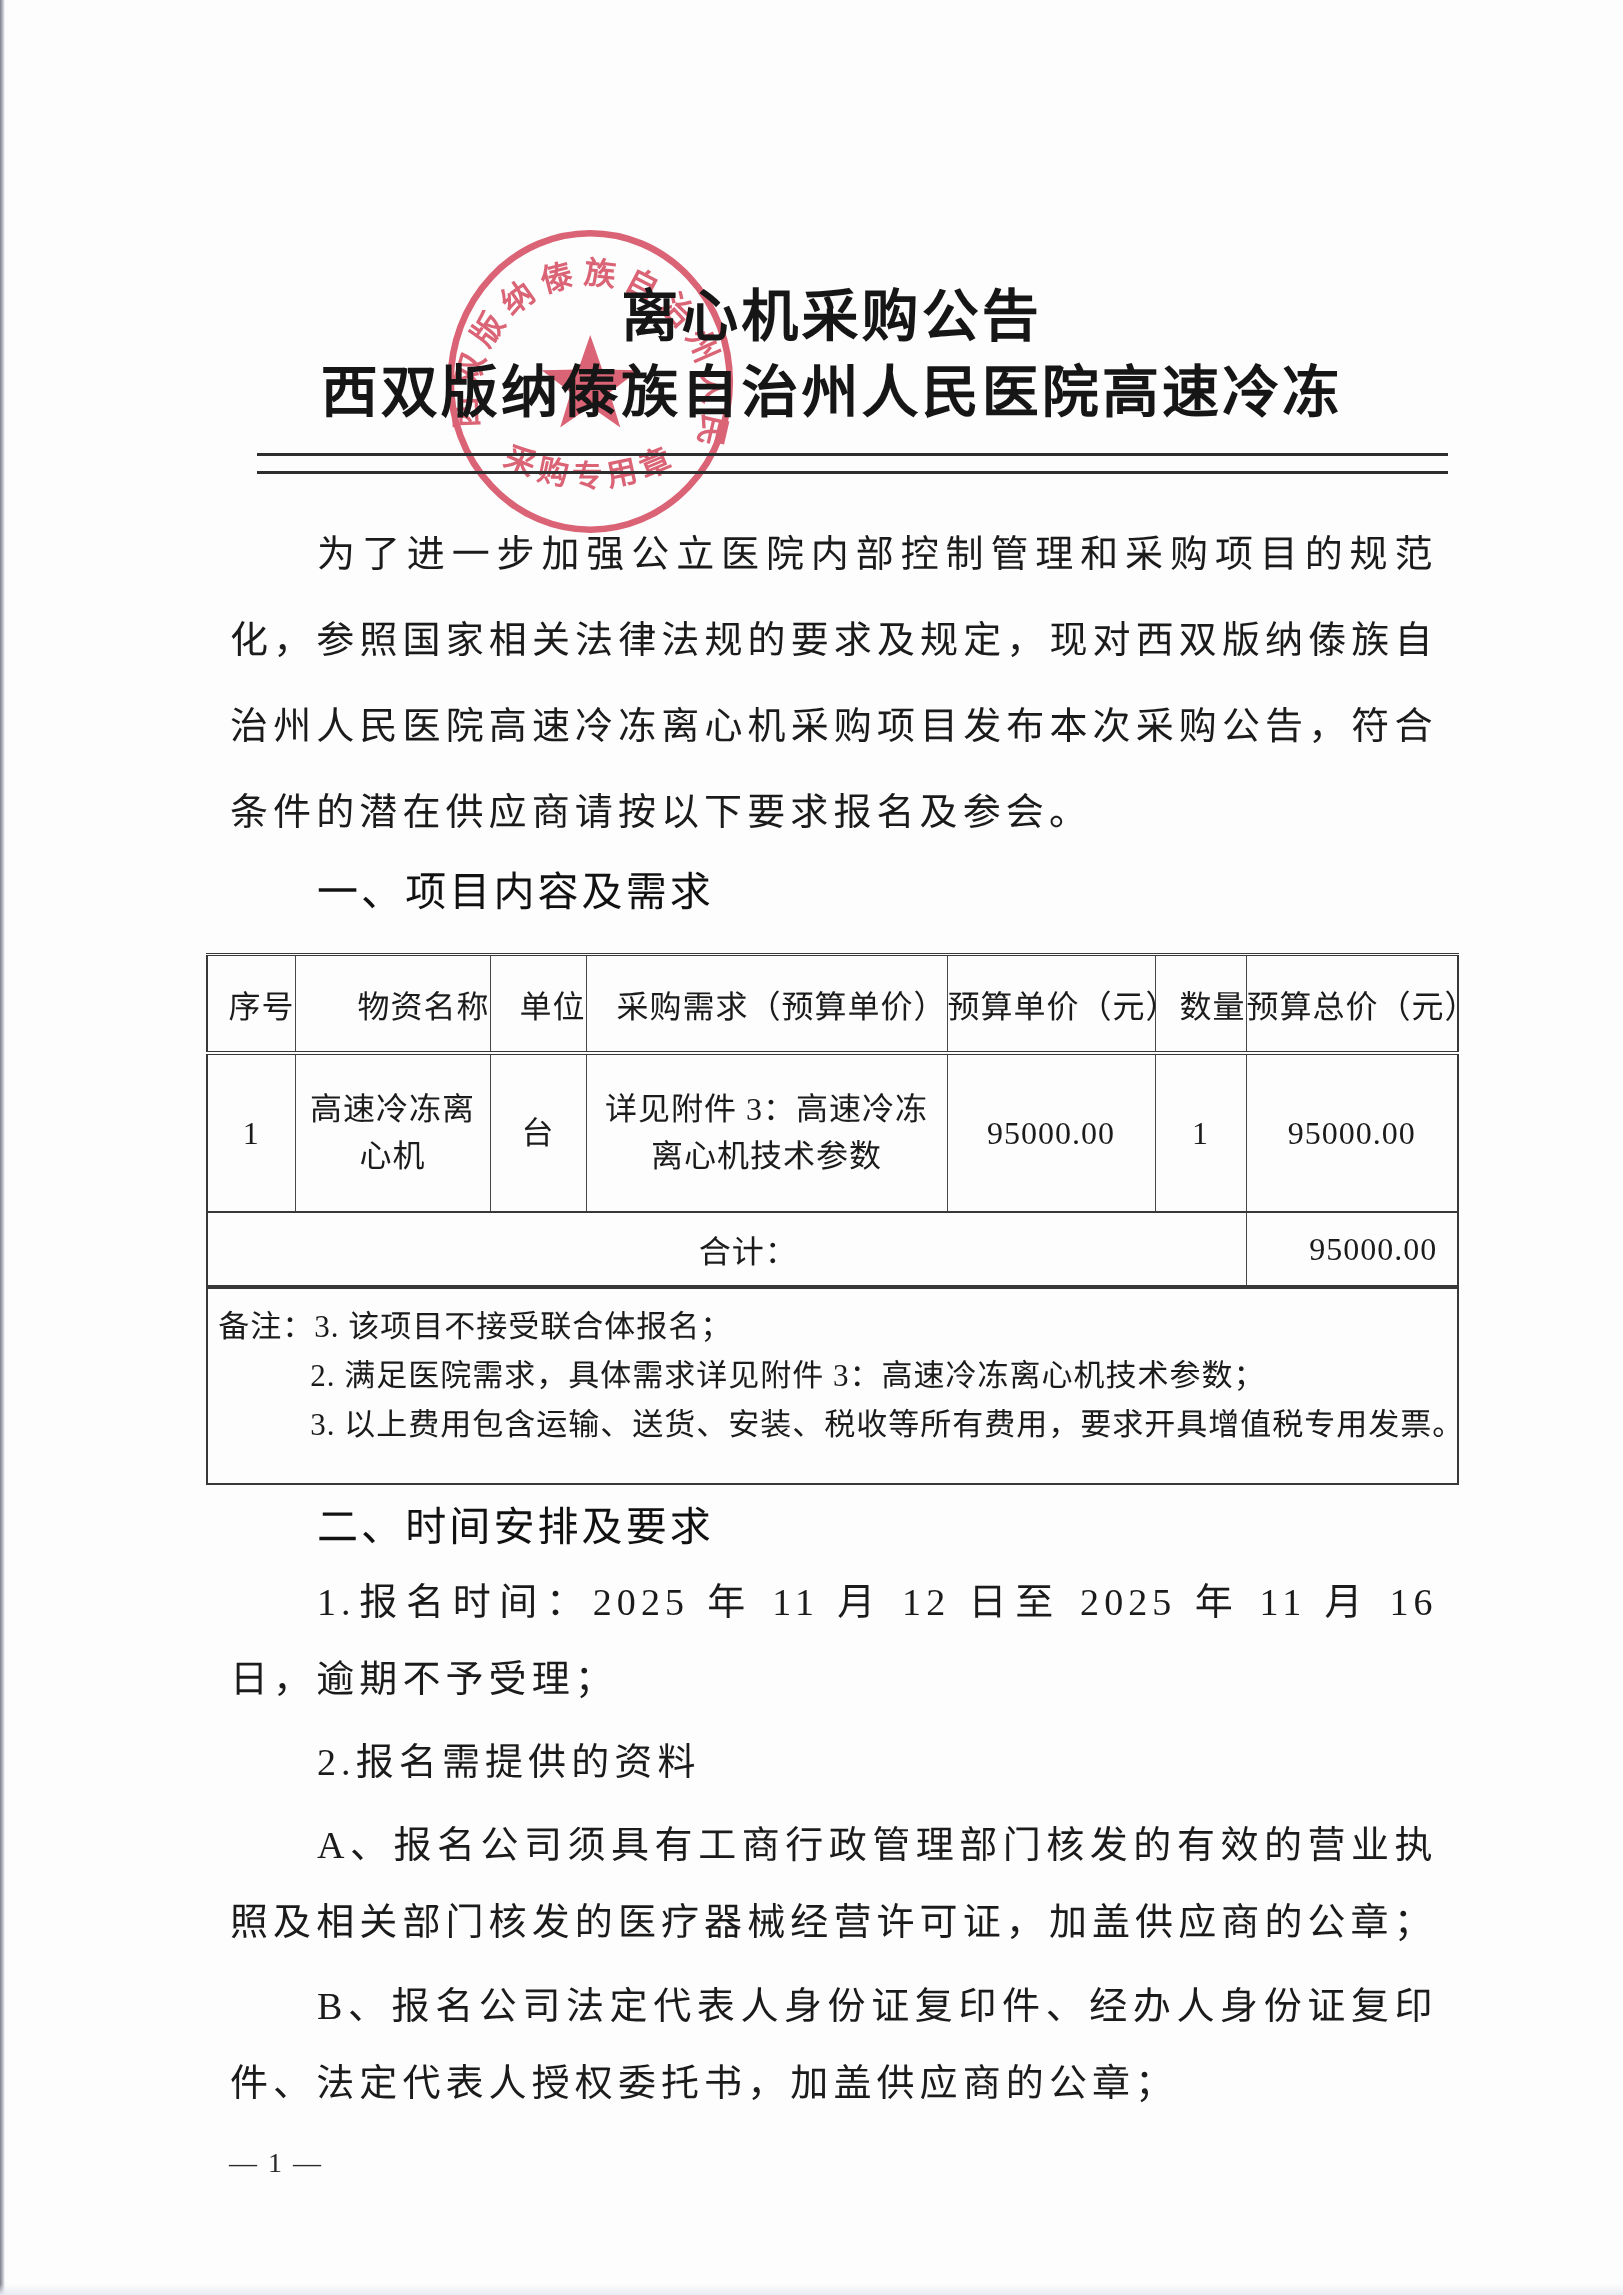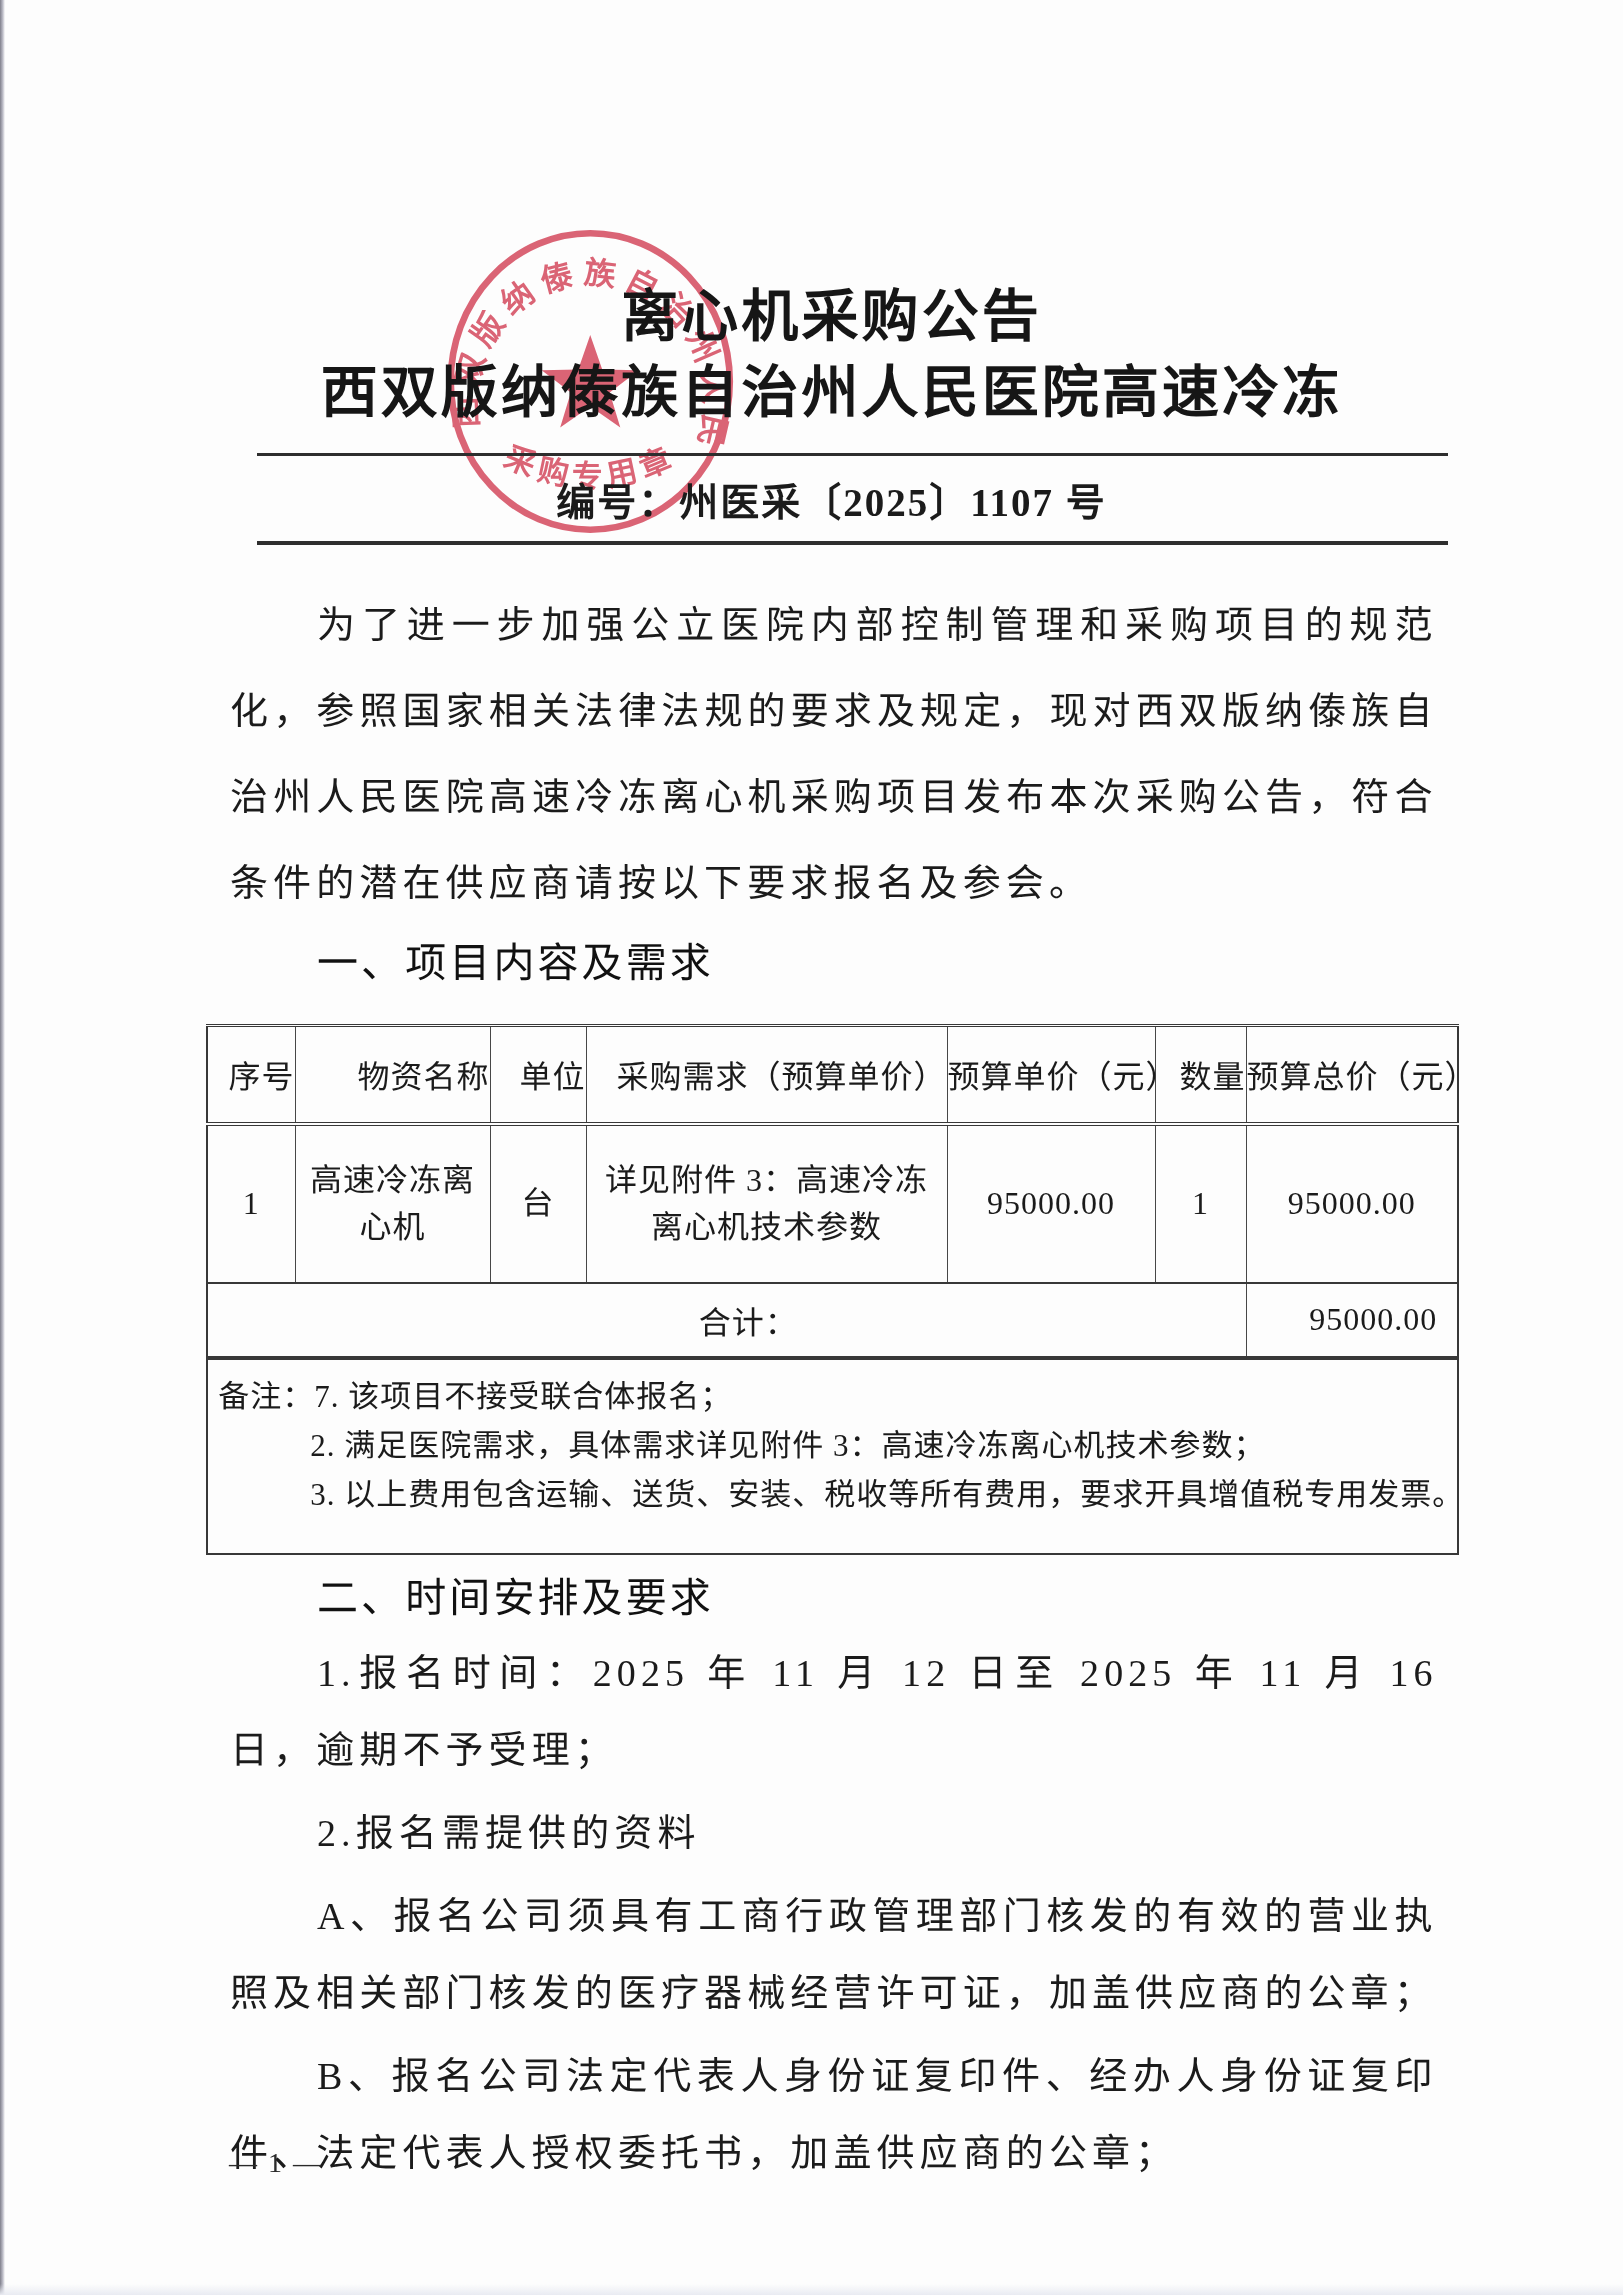--- a/index.html
+++ b/index.html
@@ -99,23 +99,20 @@
 
 <div class="content">
 
   <div class="title-block">
     <div>离心机采购公告</div>
     <div>西双版纳傣族自治州人民医院高速冷冻</div>
   </div>
 
   <div class="rule rule-1"></div>
 
-  <div class="doc-number">
-    <span class="label">编号：</span><span>州医采〔2025〕1107 号</span>
-  </div>
 
   <div class="rule rule-2"></div>
 
   <p class="intro">为了进一步加强公立医院内部控制管理和采购项目的规范化，参照国家相关法律法规的要求及规定，现对西双版纳傣族自治州人民医院高速冷冻离心机采购项目发布本次采购公告，符合条件的潜在供应商请按以下要求报名及参会。</p>
 
   <div class="heading heading-1">一、项目内容及需求</div>
 
   <table class="items">
     <colgroup>
       <col class="c0">
@@ -145,21 +142,21 @@
       <td>1</td>
       <td>95000.00</td>
     </tr>
     <tr class="total-row">
       <td colspan="6">合计：</td>
       <td>95000.00</td>
     </tr>
     <tr class="notes-row">
       <td colspan="7">
         <div class="note-line">
-          <span>备注：</span><span>7. 该项目不接受联合体报名；</span>
+          <span>备注：</span><span>3. 该项目不接受联合体报名；</span>
         </div>
         <div class="note-line note-indent">2. 满足医院需求，具体需求详见附件 3：高速冷冻离心机技术参数；</div>
         <div class="note-line note-indent">3. 以上费用包含运输、送货、安装、税收等所有费用，要求开具增值税专用发票。</div>
       </td>
     </tr>
   </tbody>
     </table>
 
   <div class="heading heading-2">二、时间安排及要求</div>
 

